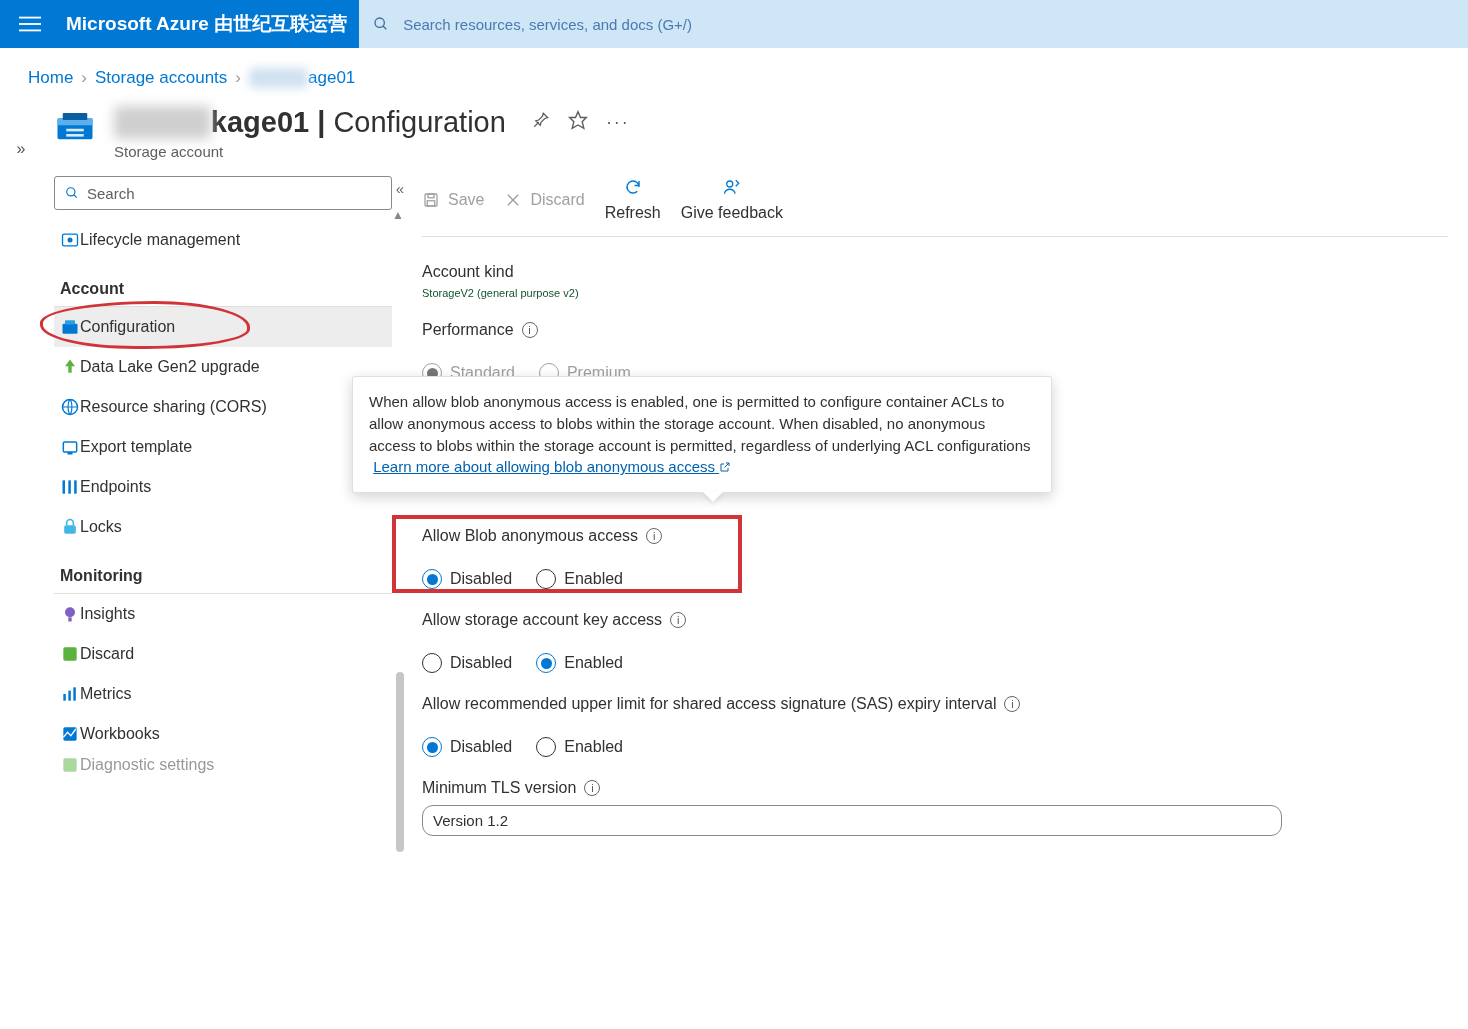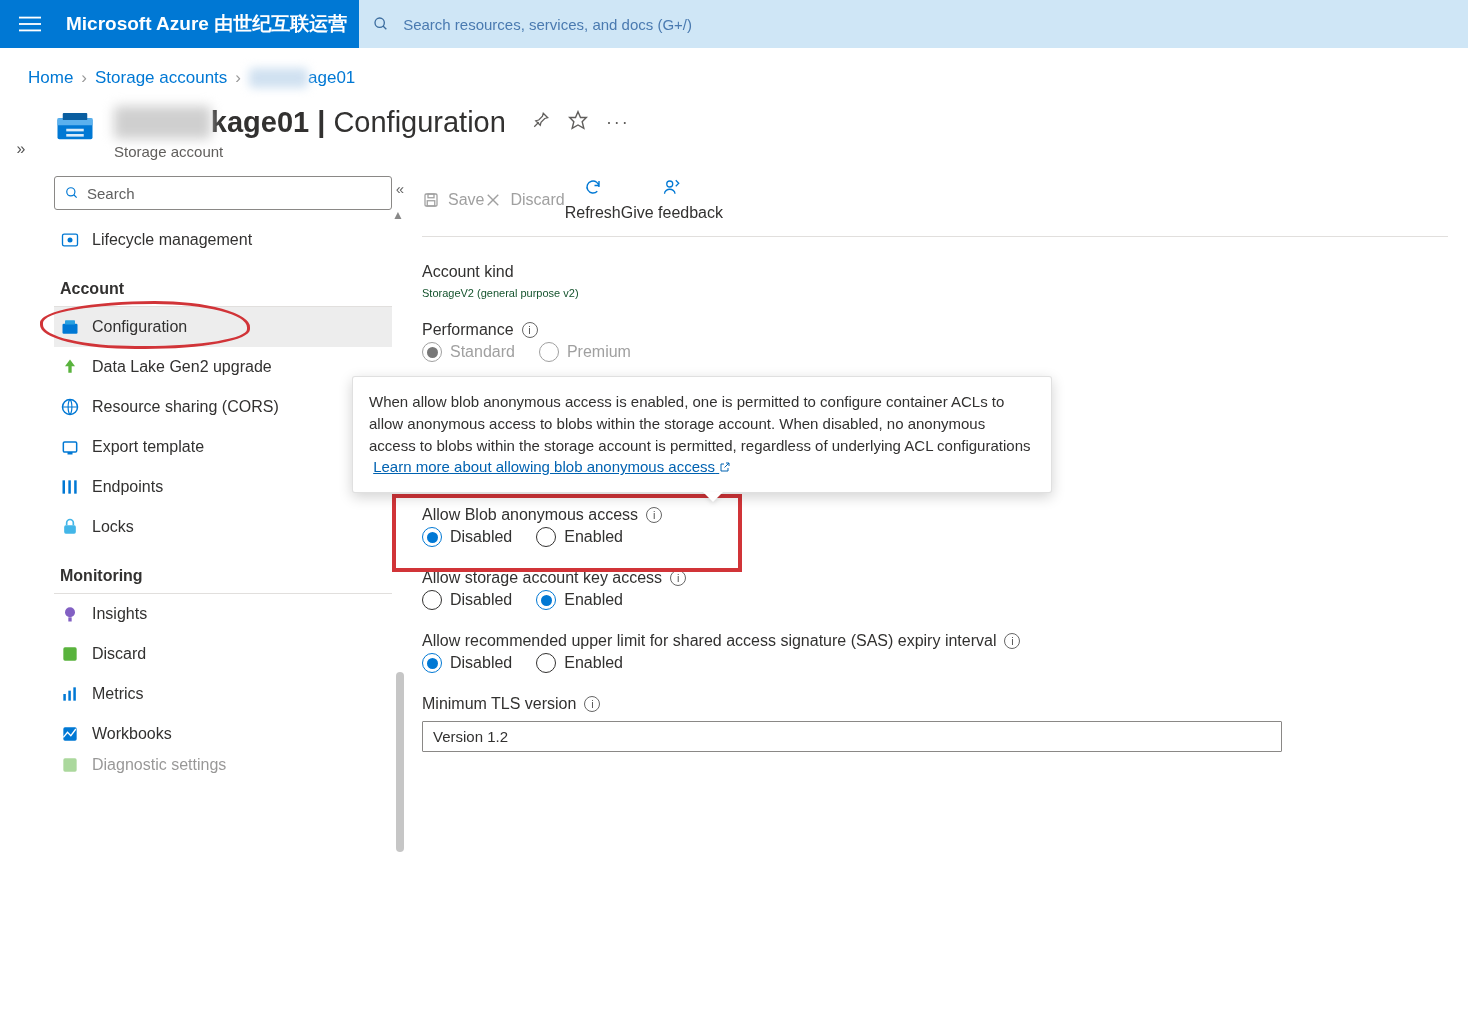--- a/index.html
+++ b/index.html
@@ -42,59 +42,59 @@
 
   
   .sidebar { width: 360px; padding: 0 10px 0 12px; position: relative; }
   .sidebar-search { display: flex; align-items: center; border: 1px solid #8a8886; border-radius: 3px; height: 34px; padding: 0 10px; margin: 4px 0 10px 0; }
   .sidebar-search svg { width: 14px; height: 14px; stroke: #0078d4; margin-right: 8px; }
   .sidebar-search-text { color: #606060; font-size: 15px; }
   .collapse-arrow { position: absolute; right: -2px; top: 8px; color: #666; font-size: 15px; cursor: pointer; }
   .scroll-hint { position: absolute; right: -2px; top: 36px; color: #888; font-size: 12px; }
 
   .side-section-title { font-size: 16px; font-weight: 600; color: #323130; padding: 20px 6px 8px 6px; border-bottom: 1px solid #e1dfdd; }
-  .side-item { display: flex; align-items: center; gap: 12px; padding: 10px 6px 10px 6px; cursor: pointer; font-size: 16px; color: #323130; }
+  .side-item { display: flex; align-items: center; gap: 0; padding: 10px 6px 10px 6px; cursor: pointer; font-size: 16px; color: #323130; }
   .side-item.selected { background: #ededed; }
   .side-icon { width: 20px; height: 20px; display: flex; align-items: center; justify-content: center; }
 
   
   .red-oval { position: absolute; border: 3px solid #d13438; border-radius: 60% 50% 55% 50% / 50% 60% 45% 55%; pointer-events: none; }
 
   
   .content { flex: 1; padding: 0 20px; position: relative; min-width: 0; }
-  .cmdbar { display: flex; align-items: center; padding: 6px 0 14px 0; border-bottom: 1px solid #e1dfdd; }
+  .cmdbar { display: flex; align-items: center; gap: 20px; padding: 6px 0 14px 0; border-bottom: 1px solid #e1dfdd; }
   .cmd { display: flex; align-items: center; gap: 8px; font-size: 16px; cursor: pointer; }
   .cmd.disabled { color: #a0a0a0; cursor: default; }
   .cmd svg { width: 18px; height: 18px; }
   .cmd.disabled svg { stroke: #a0a0a0; fill:none; }
   .cmd.enabled { color: #323130; flex-direction: column; }
   .cmd.enabled svg { stroke: #0078d4; fill:none; }
 
   .fields { padding-top: 26px; display: flex; flex-direction: column; gap: 22px; position: relative; }
   .field-label { font-size: 16px; color: #323130; display: flex; align-items: center; gap: 8px; }
   .field-value { font-size: 11px; color: #14532d; margin-top: 6px; }
   .info-icon { display:inline-flex; width: 16px; height: 16px; border: 1px solid #666; border-radius: 50%; align-items: center; justify-content: center; font-size: 11px; color:#555; cursor: help; }
-  .radio-row { display: flex; align-items: center; gap: 24px; margin-top: 3px; }
+  .radio-row { display: flex; align-items: center; gap: 24px; margin-top: 24px; }
   .radio { display: flex; align-items: center; gap: 8px; font-size: 16px; cursor: pointer; }
   .radio-circle { width: 20px; height: 20px; border: 1.5px solid #323130; border-radius: 50%; position: relative; }
   .radio.disabled .radio-circle { border-color: #a0a0a0; }
   .radio.disabled { color: #a0a0a0; cursor: default; }
   .radio.selected .radio-circle { border-color: #0078d4; }
   .radio.selected .radio-circle::after { content:""; position:absolute; inset:3.5px; background:#0078d4; border-radius:50%; }
   .radio.disabled.selected .radio-circle { border-color:#a0a0a0; }
   .radio.disabled.selected .radio-circle::after { background:#777; }
 
   
   .tooltip-box { position:absolute; background:#fff; border:1px solid rgba(0,0,0,0.12); border-radius:3px; box-shadow:0 4px 14px rgba(0,0,0,0.18); padding:14px 16px; font-size:15px; line-height:1.45; color:#323130; max-width: 700px; z-index:5; }
   .tooltip-box a { color:#0062b1; text-decoration: underline; }
   .tooltip-box::after { content:""; position:absolute; bottom:-10px; left:350px; width:0;height:0;border-left:10px solid transparent;border-right:10px solid transparent;border-top:10px solid #fff; filter: drop-shadow(0 2px 2px rgba(0,0,0,0.1)); }
 
   .red-rect { position:absolute; border: 4px solid #d13438; pointer-events:none; z-index:3; }
 
-  .select-box { margin-top:8px; border:1px solid #8a8886; border-radius:1px; padding:6px 10px; font-size:15px; max-width:860px; }
+  .select-box { margin-top:8px; border:1px solid #8a8886; border-radius:11px; padding:6px 10px; font-size:15px; max-width:860px; }
 
   
   .content-scroll { position:absolute; left:-6px; top:500px; width:8px; height:180px; background:#b8b8b8; border-radius:4px; opacity:0.8; }
 </style>
 </head>
 <body>
 
 <div class="topbar">
   <div class="hamburger">
     <svg viewBox="0 0 24 24">

